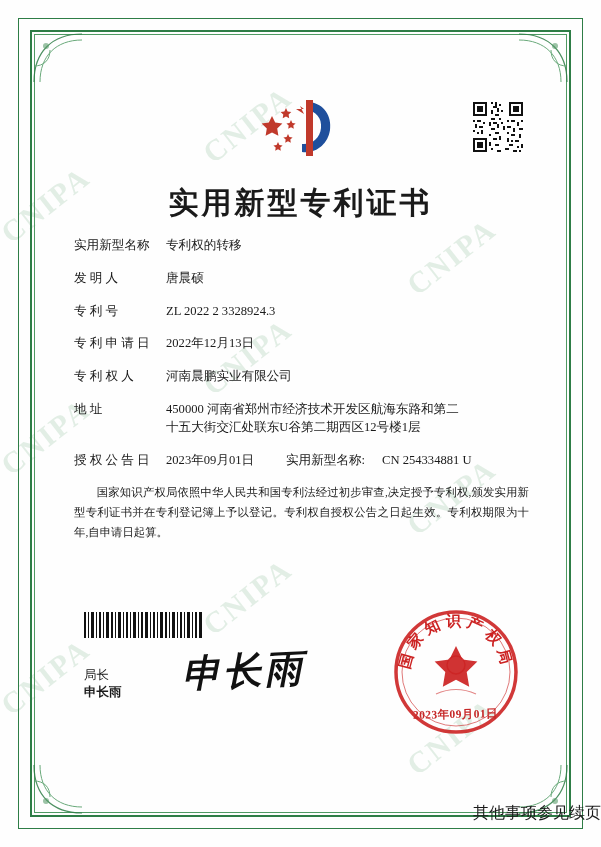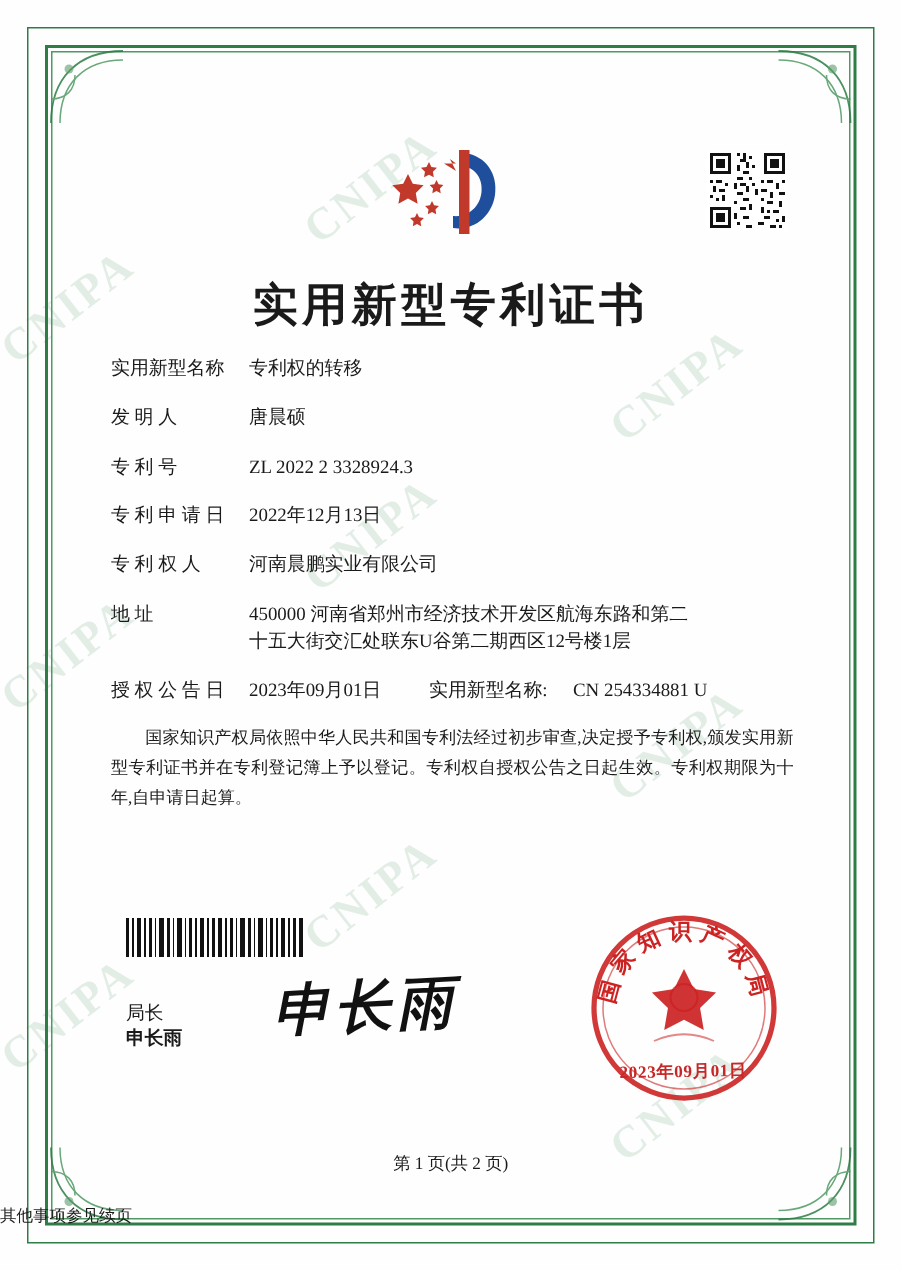--- a/index.html
+++ b/index.html
@@ -193,22 +193,22 @@
   
   .page-num {
     position: absolute;
     left: 0; right: 0; top: 768px;
     text-align: center;
     font-size: 11.5px;
   }
   .footer-note {
     position: absolute;
     left: 0; right: 0; top: 803px;
-    text-align: left;
-    font-size: 11px;
+    text-align: right;
+    font-size: 16px;
   }
 </style>
 </head>
 <body>
 
 <div class="page">
 
   <div class="wm" style="left:-6px; top:188px;">CNIPA</div>
   <div class="wm" style="left:-6px; top:420px;">CNIPA</div>
   <div class="wm" style="left:-6px; top:660px;">CNIPA</div>
@@ -445,16 +445,15 @@
         <textPath href="#sealArc" startOffset="50%" text-anchor="middle">国家知识产权局</textPath>
       </text>
 
       <path d="M64 38 l6.6 13.4 14.8 2.2 -10.7 10.4 2.5 14.7 -13.2 -6.9 -13.2 6.9 2.5 -14.7 -10.7 -10.4 14.8 -2.2 z" fill="#cc2222" opacity=".92"></path>
       <circle cx="64" cy="57" r="9" fill="none" stroke="#cc2222" stroke-width="1.4" opacity=".8"></circle>
       <path d="M44 86 q20 -9 40 0" fill="none" stroke="#cc2222" stroke-width="1.2" opacity=".55"></path>
     </svg>
   </div>
   <div class="seal-date">2023年09月01日</div>
 
-  <div class="page-num">第 1 页(共 2 页)</div>
   <div class="footer-note">其他事项参见续页</div>
 
 </div>
 
 </body></html>

